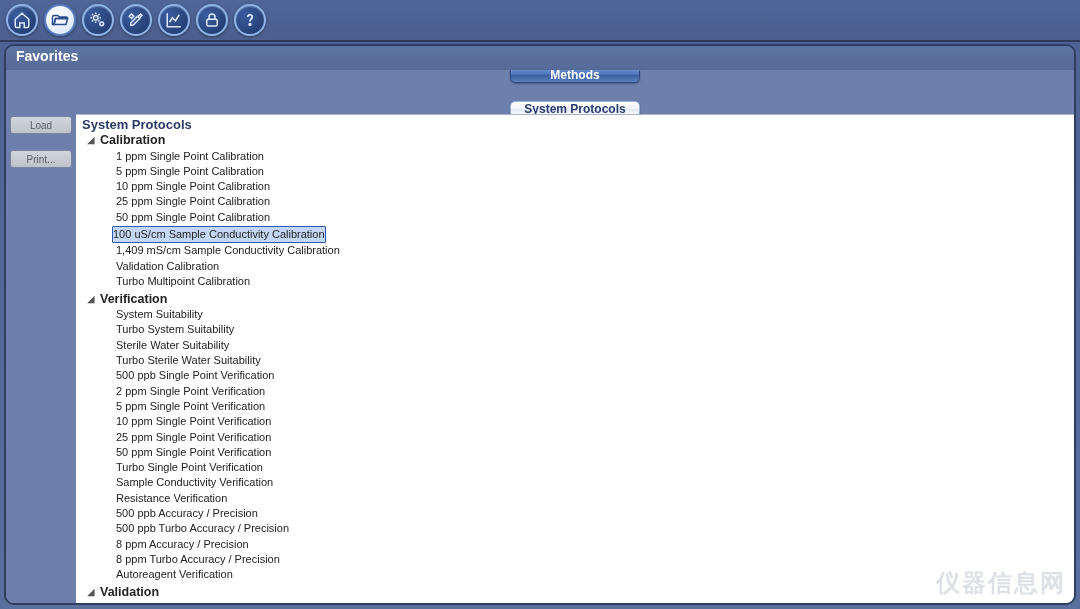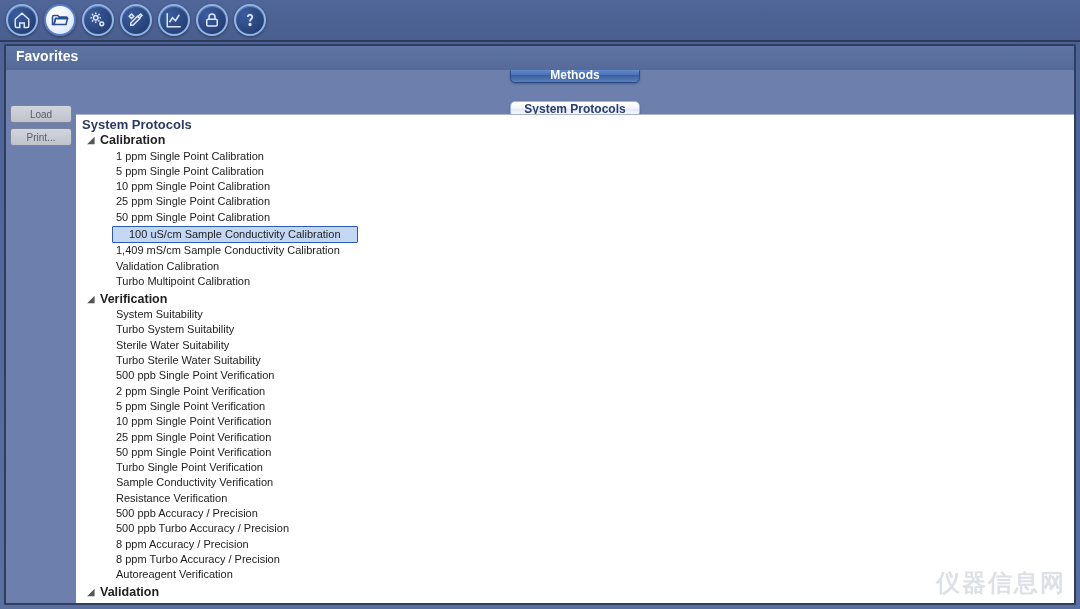--- a/index.html
+++ b/index.html
@@ -42,21 +42,21 @@
   .tool-icon.active {
     background: radial-gradient(circle at 30% 30%, #ffffff, #d6e4ff);
     border-color: #5a7dc4;
   }
   .tool-icon svg { width: 18px; height: 18px; }
   
   .card-frame {
     margin: 2px 4px 4px 4px;
     flex: 1;
     border: 2px solid #2f3e60;
-    border-radius: 1px;
+    border-radius: 10px;
     background: #6d80ad;
     display: flex;
     flex-direction: column;
     overflow: hidden;
   }
   .card-header {
     height: 24px;
     padding: 2px 10px;
     color: #fff;
     font-weight: bold;
@@ -68,21 +68,21 @@
     display: flex;
     overflow: hidden;
   }
   
   .side-col {
     width: 70px;
     background: #6d80ad;
     padding: 6px 4px;
     display: flex;
     flex-direction: column;
-    gap: 5px;
+    gap: 16px;
   }
   .side-btn {
     height: 18px;
     font-size: 10px;
     color: #555;
     background: linear-gradient(#eaeaea, #d4d4d4);
     border: 1px solid #7e8598;
     border-radius: 3px;
     cursor: default;
     display: flex; align-items: center; justify-content: center;
@@ -152,21 +152,21 @@
     color: #222;
     padding: 0.5px 4px;
     line-height: 1.3;
     cursor: pointer;
     white-space: nowrap;
   }
   .tree-item.selected {
     background: #c4d7f5;
     border: 1px solid #2b5bb0;
     border-radius: 1px;
-    padding: 0 16px;
+    padding: 0 0;
     display: inline-block;
   }
   
   .watermark {
     position: absolute;
     right: 14px;
     bottom: 10px;
     color: rgba(120,130,150,.25);
     font-size: 24px;
     font-weight: bold;

